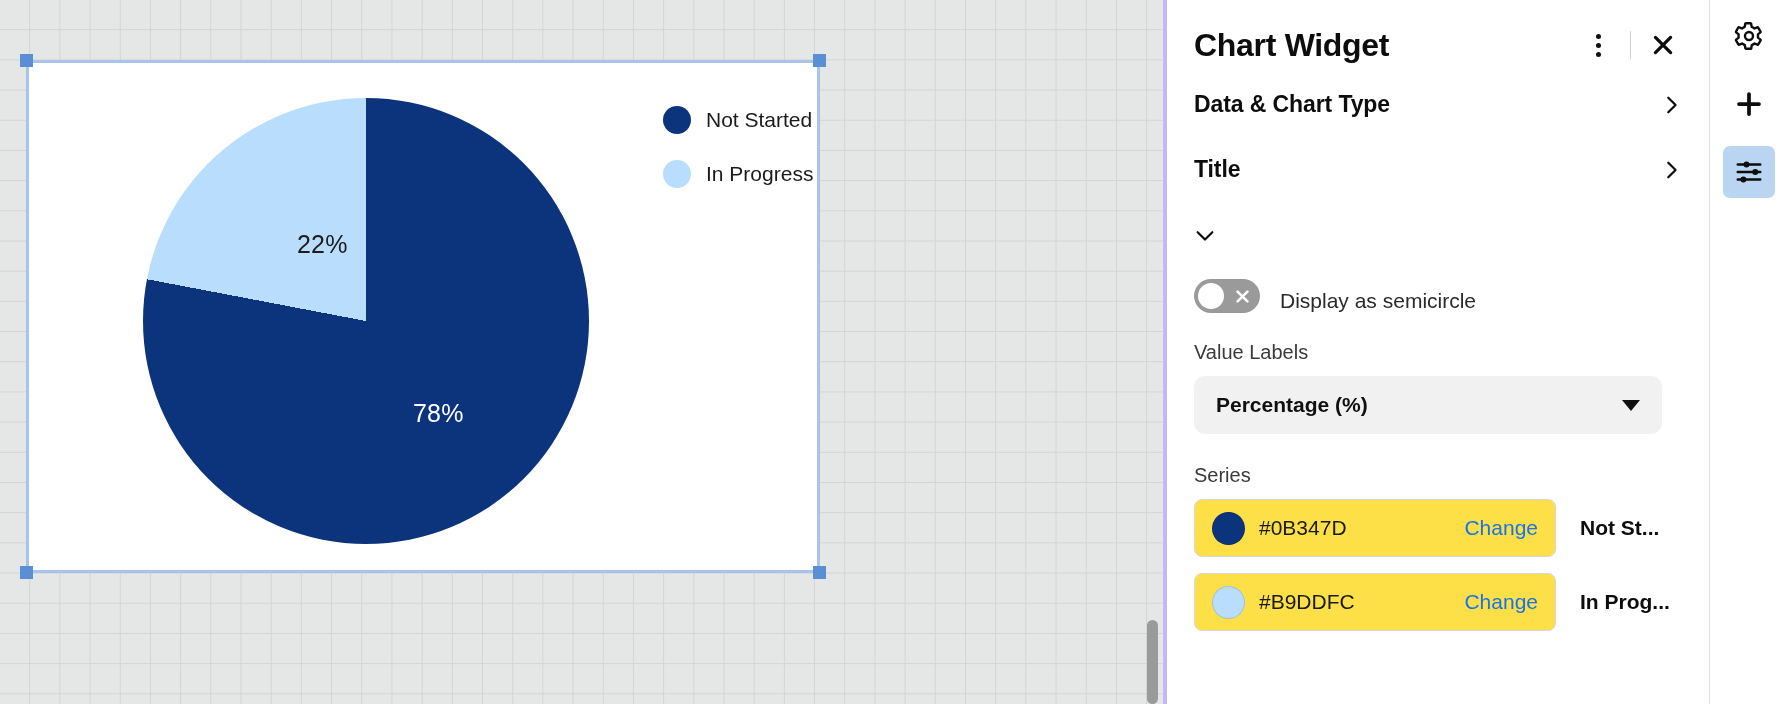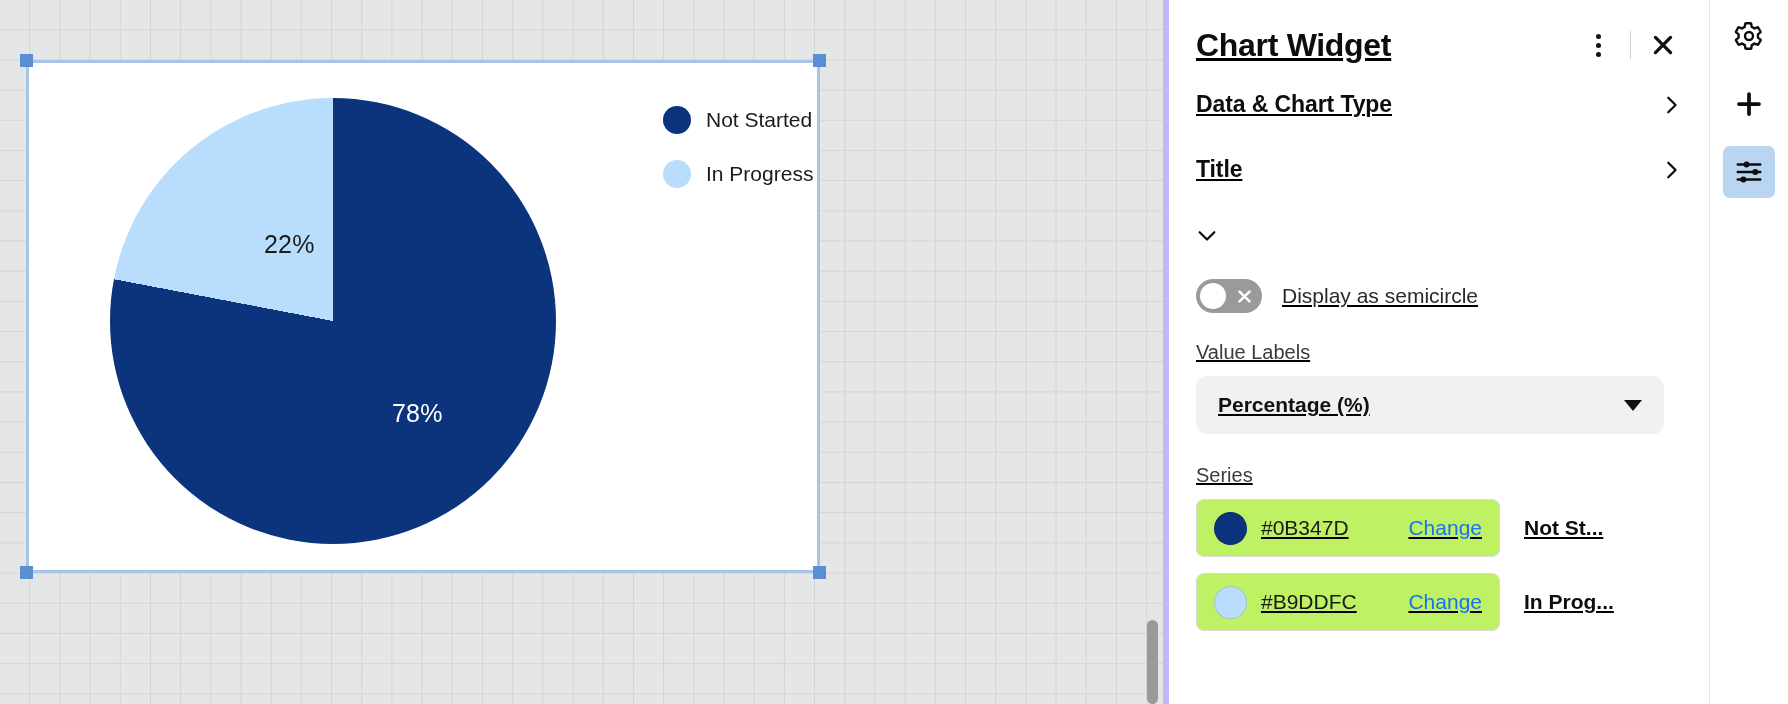--- a/index.html
+++ b/index.html
@@ -50,37 +50,37 @@
     z-index: 6;
   }
   .handle.tl { left: -6px;  top: -6px; }
   .handle.tr { right: -6px; top: -6px; }
   .handle.bl { left: -6px;  bottom: -6px; }
   .handle.br { right: -6px; bottom: -6px; }
 
   
   .pie-holder {
     position: absolute;
-    left: 84px; top: 38px;
+    left: 117px; top: 38px;
     width: 446px; height: 446px;
   }
   .pie {
     position: absolute;
     inset: 0;
     border-radius: 50%;
   }
   .slice-label {
     position: absolute;
     font-size: 25px;
     font-weight: 400;
     letter-spacing: .2px;
     white-space: nowrap;
   }
   .slice-label.dark-on-light { color: #1c1c1c; }
-  .slice-label.light-on-dark { color: #ffffff; margin-left: 12px; }
+  .slice-label.light-on-dark { color: #ffffff; }
   .lbl-22 { left: 154px; top: 132px; }
   .lbl-78 { left: 270px; top: 301px; }
 
   .legend {
     position: absolute;
     left: 637px;
     top: 46px;
     display: flex;
     flex-direction: column;
     gap: 26px;
@@ -110,23 +110,22 @@
     border-radius: 6px;
     background: #999a9a;
   }
 
   
   .panel {
     position: relative;
     width: 546px;
     height: 704px;
     background: #ffffff;
-    border-left: 6px solid #c4b5fd;
+    border-left: 4px solid #c4b5fd;
     overflow: hidden;
-    text-decoration: underline;
   }
   .panel-header {
     display: flex;
     align-items: center;
     padding: 18px 24px 0 27px;
     height: 72px;
   }
   .panel-title {
     font-size: 32px;
     font-weight: bold;
@@ -184,21 +183,21 @@
     color: #0d0d0d;
     letter-spacing: -0.1px;
   }
   .chev {
     width: 22px; height: 22px;
     display: block;
   }
 
   .toggle-row {
     display: flex;
-    align-items: center;
+    align-items: flex-end;
     gap: 20px;
     margin-top: 12px;
     margin-bottom: 4px;
   }
   .toggle {
     position: relative;
     width: 66px; height: 34px;
     border-radius: 17px;
     background: #9a9a9a;
     display: flex;
@@ -259,28 +258,28 @@
     margin-top: 30px;
     margin-bottom: 12px;
   }
   .series-row {
     display: flex;
     align-items: center;
     gap: 0;
     margin-bottom: 16px;
   }
   .series-card {
-    width: 304px;
+    width: 362px;
     height: 58px;
     border: 1px solid #d8d8d8;
     border-radius: 8px;
     display: flex;
     align-items: center;
     padding: 0 17px;
-    background: #bef264;
+    background: #fde047;
     flex: 0 0 auto;
   }
   .swatch {
     width: 33px; height: 33px;
     border-radius: 50%;
     border: 1px solid rgba(0,0,0,.12);
     flex: 0 0 auto;
   }
   .hexcode {
     font-size: 21px;

